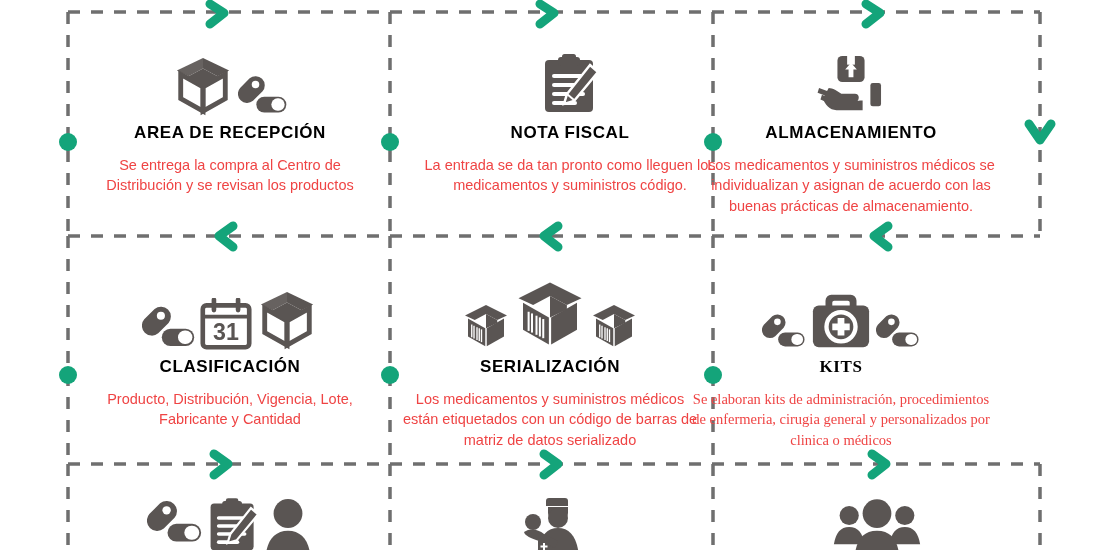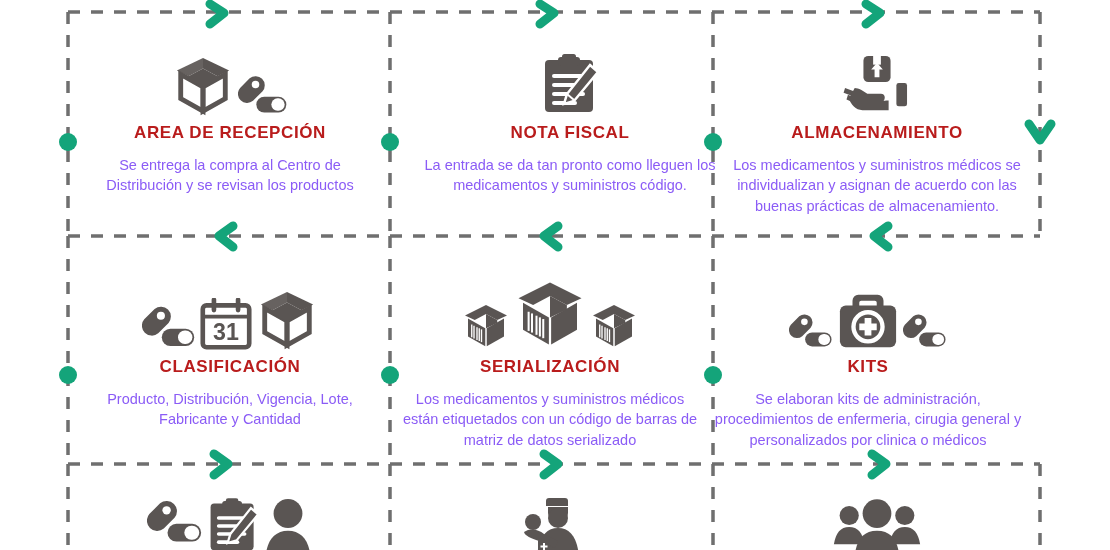--- a/index.html
+++ b/index.html
@@ -36,46 +36,46 @@
   .step-icons {
     display: flex;
     align-items: flex-end;
     justify-content: center;
     gap: 4px;
     height: 72px;
     margin-bottom: 8px;
   }
   .step-icons svg { display: block; }
   .step-title {
-    color: #b91c1c;
+    color: #000000;
     font-weight: bold;
     font-size: 17px;
     letter-spacing: 0.6px;
     margin: 0 0 12px 0;
     line-height: 1.1;
   }
   .step-desc {
-    color: #8b5cf6;
+    color: #ef4444;
     font-size: 14.5px;
     line-height: 1.42;
     margin: 8px auto;
     max-width: 330px;
   }
 
   
   .row1 { top: 44px; }
   .r1c1 { left: 80px;  width: 300px; }
   .r1c2 { left: 420px; width: 300px; }
-  .r1c3 { left: 722px; width: 310px; }
+  .r1c3 { left: 696px; width: 310px; }
 
   
   .row2 { top: 278px; }
   .r2c1 { left: 80px;  width: 300px; }
   .r2c2 { left: 400px; width: 300px; }
-  .r2c3 { left: 713px; width: 310px; }
+  .r2c3 { left: 686px; width: 310px; font-family: Liberation Serif, serif; }
 
   
   .row3 { top: 498px; }
   .r3c1 { left: 80px;  width: 300px; }
   .r3c2 { left: 400px; width: 300px; }
   .r3c3 { left: 722px; width: 310px; }
   .row3 .step-icons { height: 60px; align-items: flex-start; }
 </style>
 </head>
 <body>

